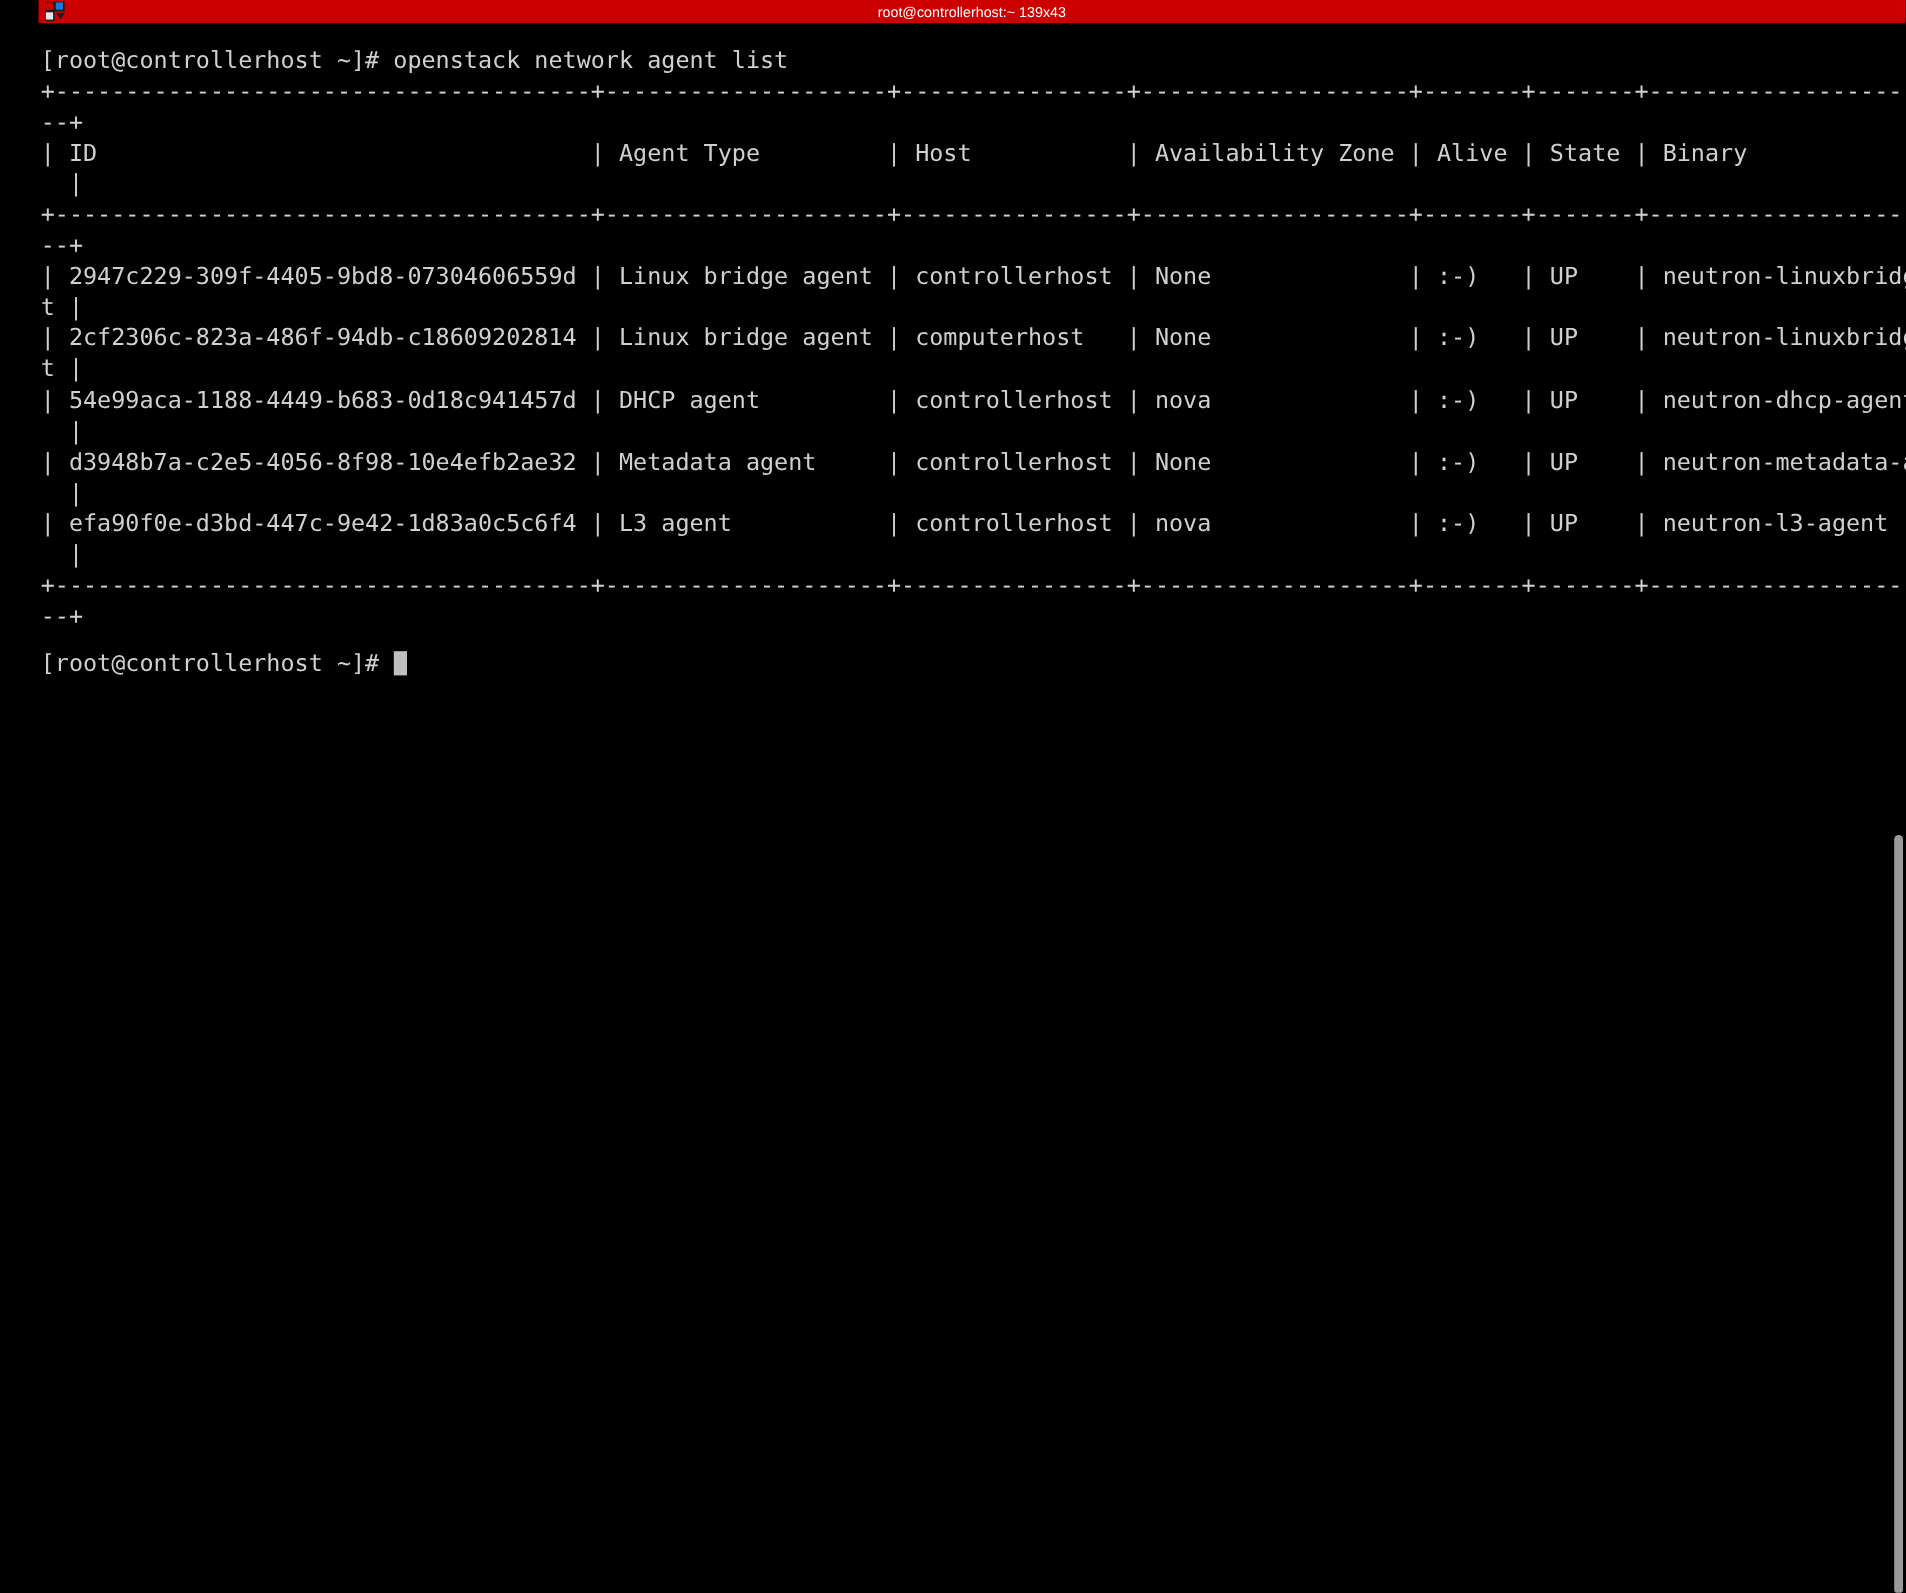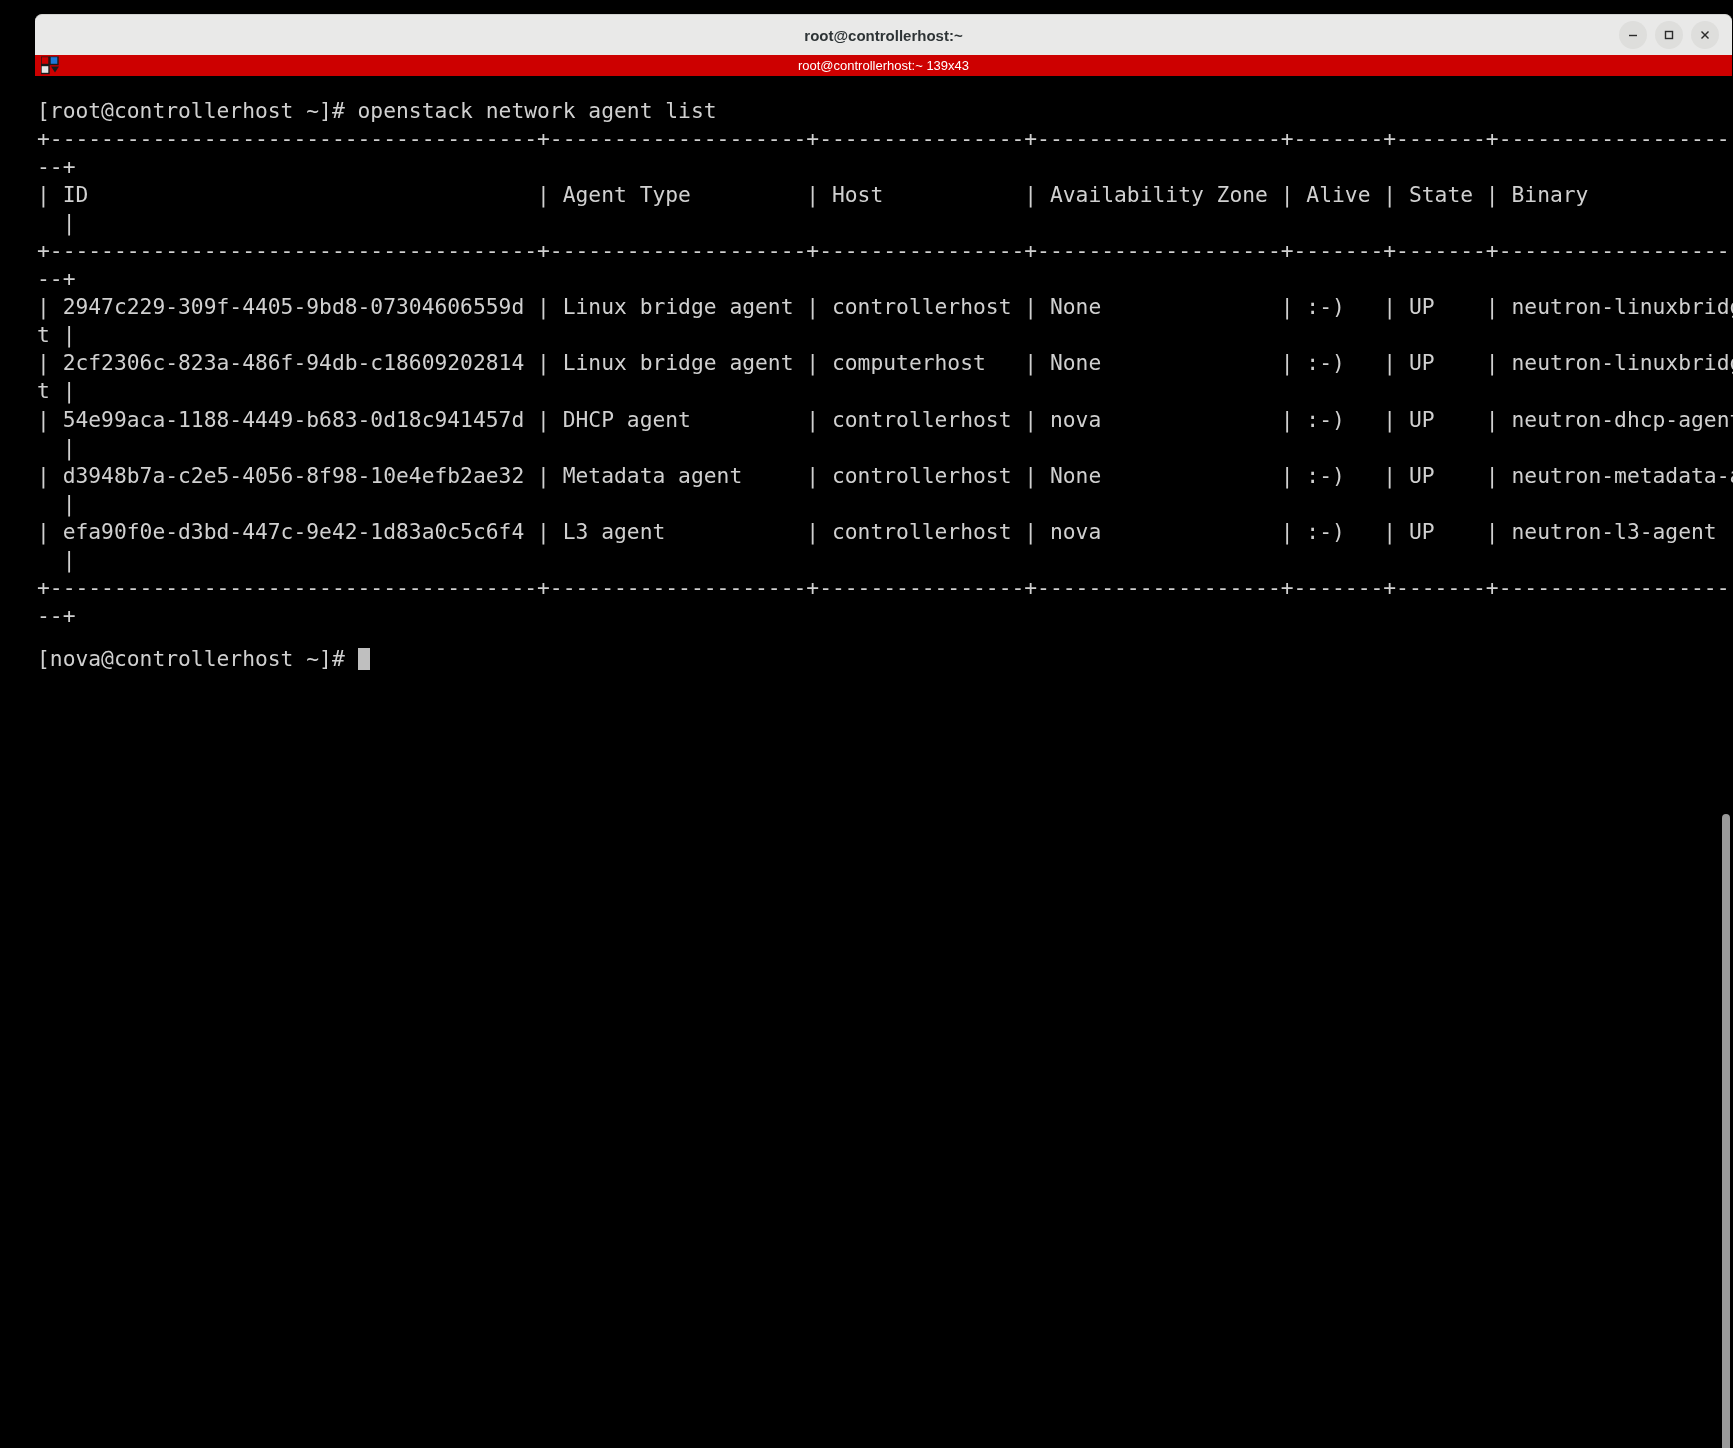--- a/index.html
+++ b/index.html
@@ -141,47 +141,20 @@
     height: 690px;
     background: #9a9a9a;
     border-radius: 4px;
   }
 </style>
 </head>
 <body>
 
 <div class="window">
 
-  <div class="titlebar">
-    <div class="titlebar-title">root@controllerhost:~</div>
-    <div class="winbtns">
-      <div class="winbtn">
-        <span>
-          <svg width="14" height="14" viewBox="0 0 14 14">
-              <line x1="3" y1="7.5" x2="11" y2="7.5" stroke="#2b2b2b" stroke-width="1.4"></line>
-            </svg>
-        </span>
-      </div>
-      <div class="winbtn">
-        <span>
-          <svg width="14" height="14" viewBox="0 0 14 14">
-              <rect x="3.5" y="3.5" width="7" height="7" fill="none" stroke="#2b2b2b" stroke-width="1.4"></rect>
-            </svg>
-        </span>
-      </div>
-      <div class="winbtn">
-        <span>
-          <svg width="14" height="14" viewBox="0 0 14 14">
-              <line x1="3.5" y1="3.5" x2="10.5" y2="10.5" stroke="#2b2b2b" stroke-width="1.4"></line>
-              <line x1="10.5" y1="3.5" x2="3.5" y2="10.5" stroke="#2b2b2b" stroke-width="1.4"></line>
-            </svg>
-        </span>
-      </div>
-    </div>
-  </div>
 
   <div class="tabbar">
     <span class="tab-icon">
       <svg width="22" height="19" viewBox="0 0 22 19">
         <rect x="0" y="0" width="8" height="8" fill="#cd0000" stroke="#1a1a1a" stroke-width="1.4"></rect>
         <rect x="9" y="0" width="8" height="8" fill="#1e78d7" stroke="#1a1a1a" stroke-width="1.4"></rect>
         <rect x="0" y="9" width="8" height="8" fill="#e6e6e6" stroke="#1a1a1a" stroke-width="1.4"></rect>
         <polygon points="10,10 18,10 14,16" fill="#1a1a1a"></polygon>
       </svg>
     </span>
@@ -202,20 +175,20 @@
 t |
 | 54e99aca-1188-4449-b683-0d18c941457d | DHCP agent         | controllerhost | nova              | :-)   | UP    | neutron-dhcp-agent      
   |
 | d3948b7a-c2e5-4056-8f98-10e4efb2ae32 | Metadata agent     | controllerhost | None              | :-)   | UP    | neutron-metadata-agent  
   |
 | efa90f0e-d3bd-447c-9e42-1d83a0c5c6f4 | L3 agent           | controllerhost | nova              | :-)   | UP    | neutron-l3-agent        
   |
 +--------------------------------------+--------------------+----------------+-------------------+-------+-------+---------------------------
 --+
 </pre>
-    <pre class="term-text"><span>[nova@controllerhost ~]# </span><span class="cursor"></span></pre>
+    <pre class="term-text"><span>[root@controllerhost ~]# </span><span class="cursor"></span></pre>
 
     <div class="scrollbar-track">
       <div class="scrollbar-thumb"></div>
     </div>
   </div>
 
 </div>
 
 </body></html>

